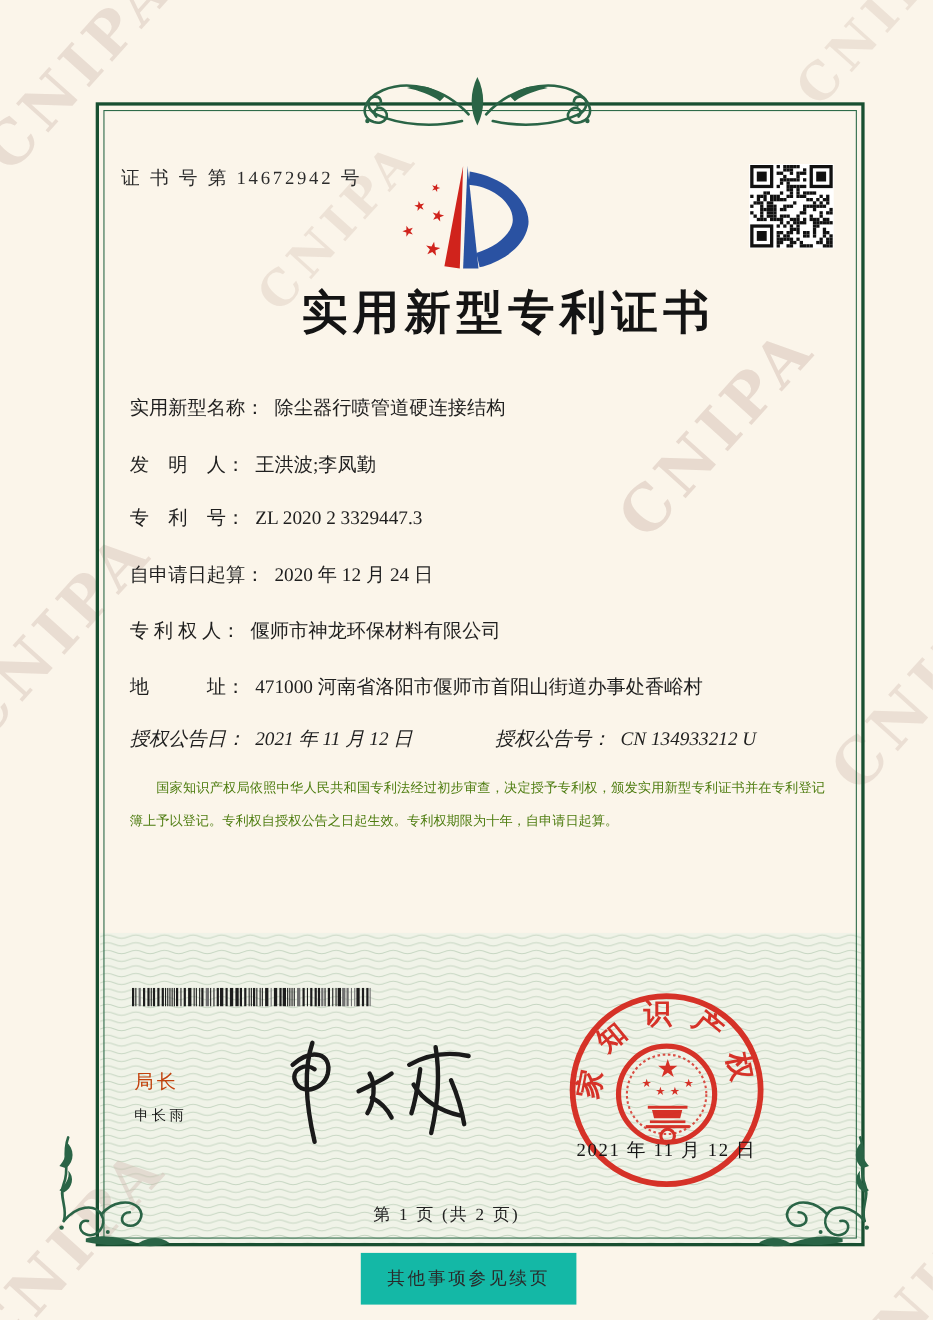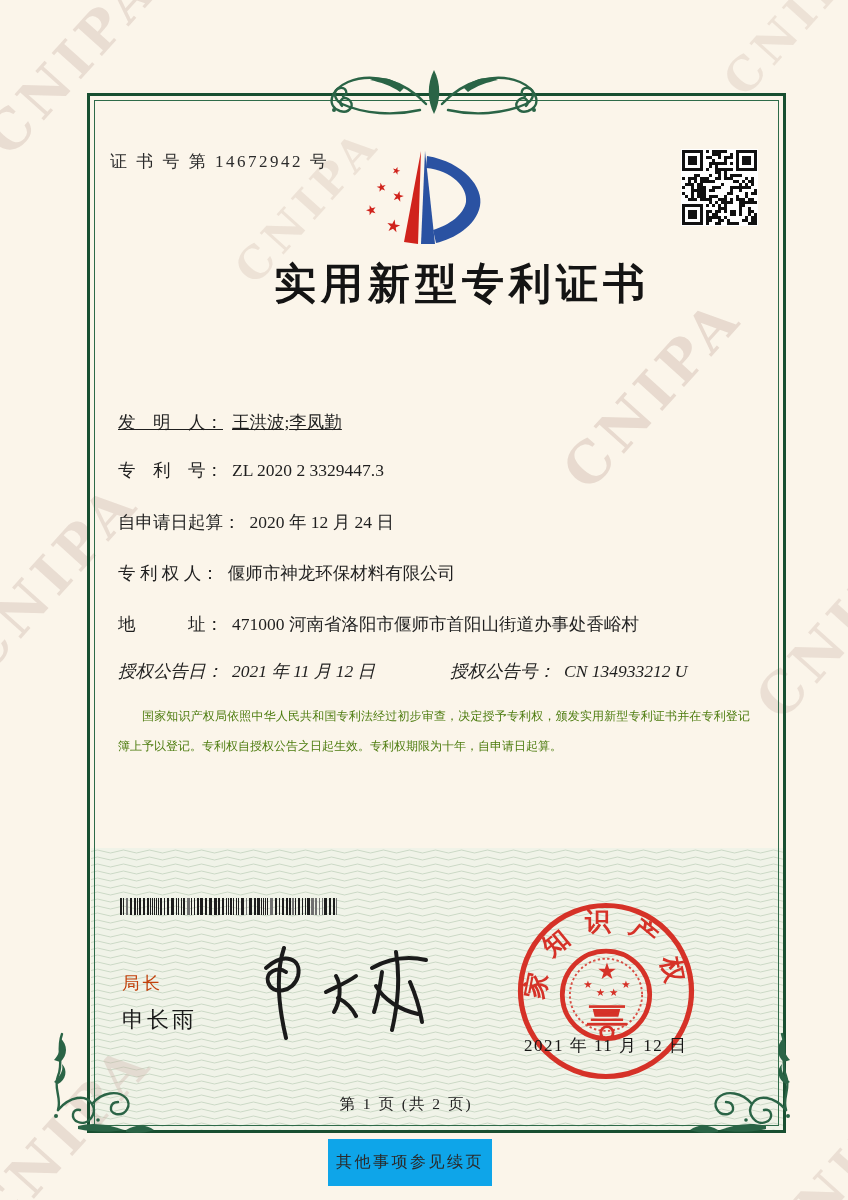--- a/index.html
+++ b/index.html
@@ -27,34 +27,34 @@
   
   .content{position:absolute;left:0;top:0;width:749px;height:1200px;z-index:4;}
   .cert-no{position:absolute;left:110px;top:150px;font-size:17px;letter-spacing:2.5px;color:#2b2b2b;}
   .logo{position:absolute;left:354px;top:144px;}
   .qr{position:absolute;left:681px;top:149px;}
   .title{position:absolute;left:0;top:256px;width:848px;text-align:center;
       font-size:42px;font-weight:700;letter-spacing:5px;color:#141414;padding-left:38px;}
   .frow{position:absolute;left:118px;width:660px;font-size:17.5px;color:#1f1f1f;white-space:nowrap;}
   .frow .lbl{margin-right:9px;}
   .frow .pair2{position:absolute;left:332px;top:0;}
-  .r1{top:358px;} .r2{top:410px;text-decoration:underline;} .r3{top:458px;} .r4{top:510px;}
+  .r1{top:358px;} .r2{top:410px;} .r3{top:458px;} .r4{top:510px;}
   .r5{top:561px;} .r6{top:612px;font-family:Liberation Serif, serif;} .r7{top:659px;font-style:italic;}
   .paras{position:absolute;left:118px;top:701px;width:632px;}
   .paras p{margin:0;font-size:12px;line-height:30px;text-indent:2em;color:#4d7c0f;
       text-align:justify;}
   .barcode{position:absolute;left:120px;top:898px;}
   .officer-title{position:absolute;left:122px;top:971px;font-size:17.5px;letter-spacing:3px;color:#c2410c;}
-  .officer-name{position:absolute;left:122px;top:1005px;font-size:22px;letter-spacing:3px;color:#1b1b1b;}
+  .officer-name{position:absolute;left:122px;top:1005px;font-size:13px;letter-spacing:3px;color:#1b1b1b;}
   .sig{position:absolute;left:250px;top:942px;}
   .seal{position:absolute;left:511px;top:896px;opacity:.95;}
   .seal-date{position:absolute;left:524px;top:1034px;font-size:17px;letter-spacing:1.5px;color:#161616;white-space:nowrap;}
   .pagefoot{position:absolute;left:0;top:1094px;width:848px;text-align:center;
       font-size:15.5px;letter-spacing:2px;color:#222;transform:translateX(-18px);}
-  .notebox{position:absolute;left:328px;top:1139px;width:164px;height:47px;background:#0ea5e9;
+  .notebox{position:absolute;left:328px;top:1139px;width:196px;height:47px;background:#14b8a6;
       display:flex;align-items:center;justify-content:center;z-index:4;}
   .notebox span{font-size:16px;letter-spacing:2.5px;color:#2a2a2a;}
 </style>
 </head>
 <body>
 
 <span class="wm wm1">CNIPA</span>
 <span class="wm wm2">CNIPA</span>
 <span class="wm wm3">CNIPA</span>
 <span class="wm wm4">CNIPA</span>
@@ -350,20 +350,23 @@
         <rect x="57" y="3" width="15" height="15" fill="#fff"></rect>
         <rect x="60" y="6" width="9" height="9" fill="#111"></rect>
         <rect x="0" y="54" width="21" height="21" fill="#111"></rect>
         <rect x="3" y="57" width="15" height="15" fill="#fff"></rect>
         <rect x="6" y="60" width="9" height="9" fill="#111"></rect>
       </g>
   </svg>
 
   <div class="title">实用新型专利证书</div>
 
+  <div class="frow r1">
+    <span class="lbl">实用新型名称：</span><span class="val">除尘器行喷管道硬连接结构</span>
+  </div>
   <div class="frow r2">
     <span class="lbl">发　明　人：</span><span class="val">王洪波;李凤勤</span>
   </div>
   <div class="frow r3">
     <span class="lbl">专　利　号：</span><span class="val">ZL 2020 2 3329447.3</span>
   </div>
   <div class="frow r4">
     <span class="lbl">自申请日起算：</span><span class="val">2020 年 12 月 24 日</span>
   </div>
   <div class="frow r5">

